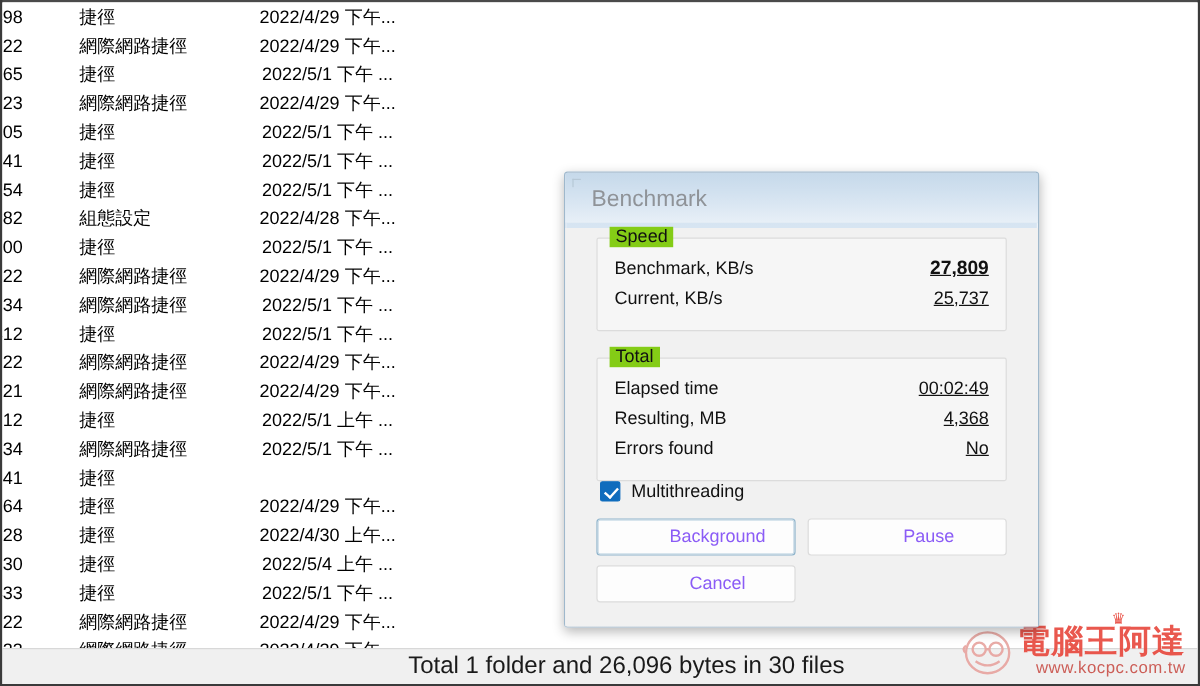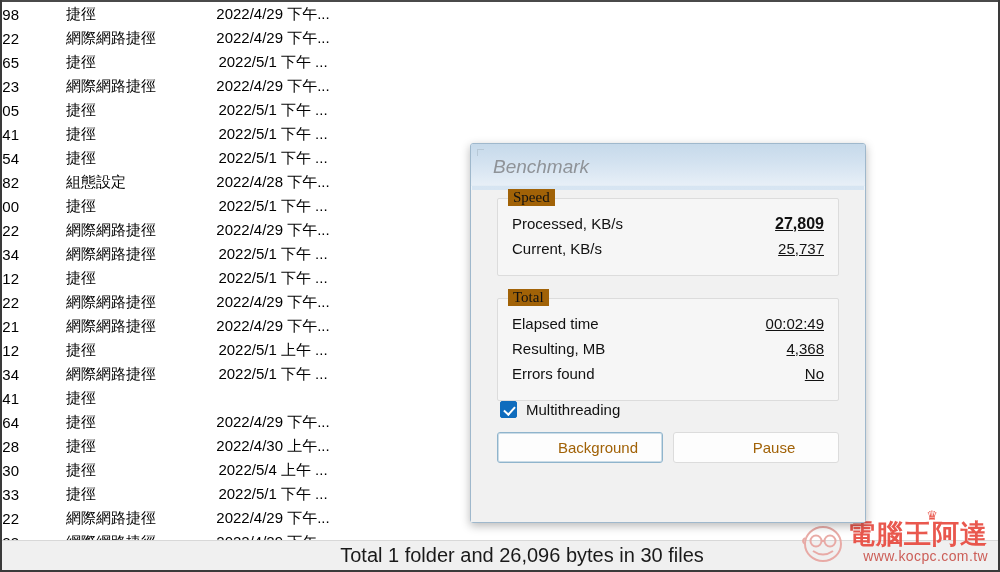--- a/index.html
+++ b/index.html
@@ -131,21 +131,20 @@
     border: 1px solid #9fb8cc;
     border-radius: 3px;
     box-shadow: 0 3px 10px rgba(0,0,0,.28), 0 0 0 1px rgba(255,255,255,.55) inset;
   }
   .dlg-titlebar {
     position: relative;
     height: 42px;
     background: linear-gradient(to bottom, #c6d9ea 0%, #d3e2f0 45%, #e7eff7 100%);
     border-radius: 2px 2px 0 0;
     border-bottom: 1px solid rgba(255,255,255,.5);
-    font-style: italic;
   }
   .dlg-title {
     position: absolute;
     left: 22px; top: 12px;
     font-size: 19px;
     color: #8f9398;
     font-weight: normal;
   }
   .dlg-corner-dot {
     position: absolute;
@@ -168,25 +167,24 @@
     position: relative;
     border: 1px solid #dcdcdc;
     border-radius: 2px;
     background: #f6f6f6;
     margin-top: 8px;
     padding: 16px 14px 10px 14px;
   }
   .group-title {
     position: absolute;
     left: 10px; top: -10px;
-    background: #a16207;
+    background: #84cc16;
     padding: 0 5px;
     font-size: 15px;
     color: #111111;
-    font-family: Liberation Serif, serif;
   }
   .kv-row {
     display: flex;
     justify-content: space-between;
     align-items: baseline;
     font-size: 15px;
     color: #111111;
     height: 25px;
   }
   .kv-val { text-align: right; text-decoration: underline; }
@@ -227,21 +225,21 @@
     display: grid;
     grid-template-columns: 1fr 1fr;
     gap: 8px 10px;
   }
   .btn {
     height: 31px;
     background: #fdfdfd;
     border: 1px solid #dcdcdc;
     border-radius: 3px;
     font-size: 15px;
-    color: #a16207;
+    color: #8b5cf6;
     font-family: "Liberation Sans", sans-serif;
     display: flex;
     align-items: center;
     justify-content: center;
     cursor: default;
     padding-left: 36px;
   }
   .btn.focused {
     border: 1px solid #8fb4cc;
     box-shadow: 0 0 0 1px rgba(143,180,204,.45) inset;
@@ -397,21 +395,21 @@
     <div class="dlg-titlebar">
       <span class="dlg-corner-dot"></span>
       <span class="dlg-title">Benchmark</span>
     </div>
 
     <div class="dlg-body">
 
       <div class="group">
         <span class="group-title">Speed</span>
         <div class="kv-row">
-          <span>Processed, KB/s</span>
+          <span>Benchmark, KB/s</span>
           <span class="kv-val bold">27,809</span>
         </div>
         <div class="kv-row">
           <span>Current, KB/s</span>
           <span class="kv-val">25,737</span>
         </div>
       </div>
 
       <div class="group" style="margin-top:22px;">
         <span class="group-title">Total</span>
@@ -430,18 +428,19 @@
       </div>
 
       <div class="cb-row">
         <span class="cb-box"></span>
         <span class="cb-label">Multithreading</span>
       </div>
 
       <div class="btn-grid">
         <div class="btn focused">Background</div>
         <div class="btn">Pause</div>
+        <div class="btn">Cancel</div>
       </div>
 
     </div>
   </div>
 
 </div>
 
 </body></html>

